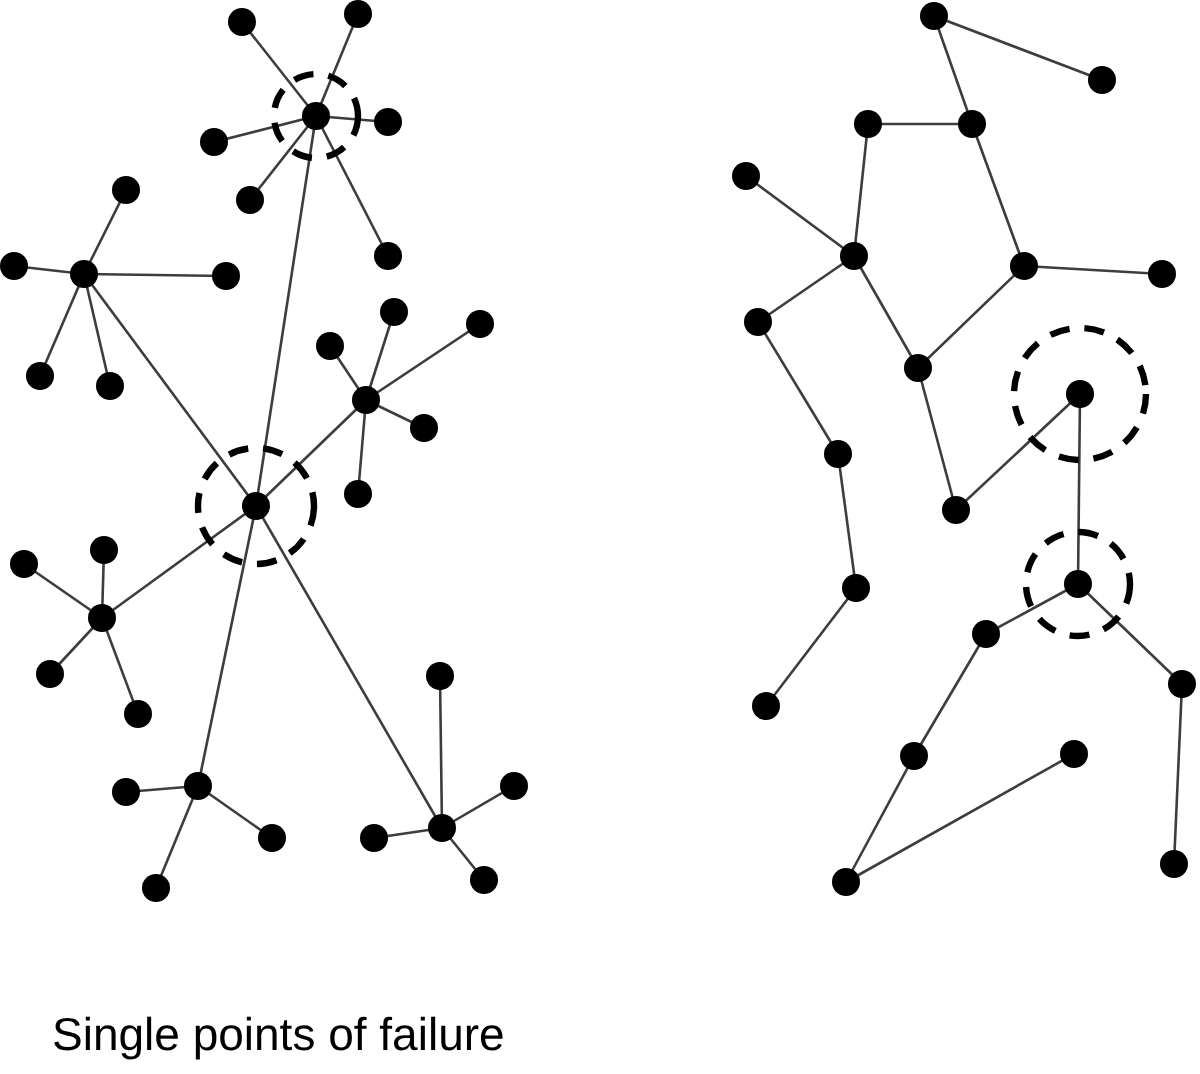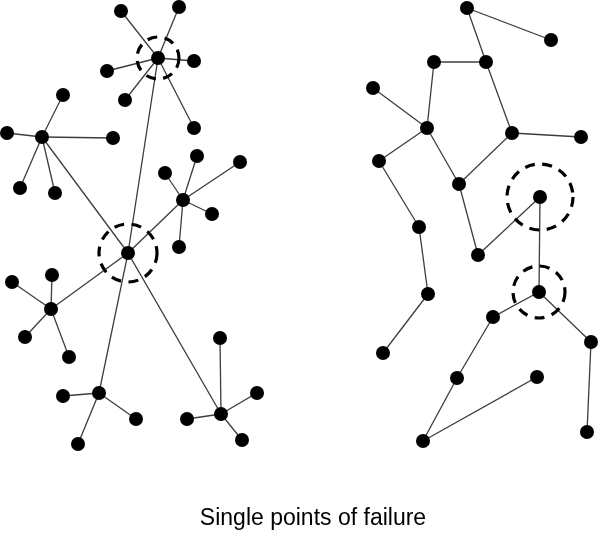--- a/index.html
+++ b/index.html
@@ -22,21 +22,21 @@
     display: block;
   }
   .node { stroke: none; }
   .edge { fill: none; }
   .failure-ring { fill: none; }
   .caption {
     position: absolute;
     top: 504px;
     left: 26px;
     right: 0;
-    text-align: center;
+    text-align: left;
     font-size: 23px;
     font-weight: 400;
     color: #000000;
     letter-spacing: 0px;
     white-space: nowrap;
   }
 </style>
 </head>
 <body style="background: rgb(255, 255, 255);">
 

